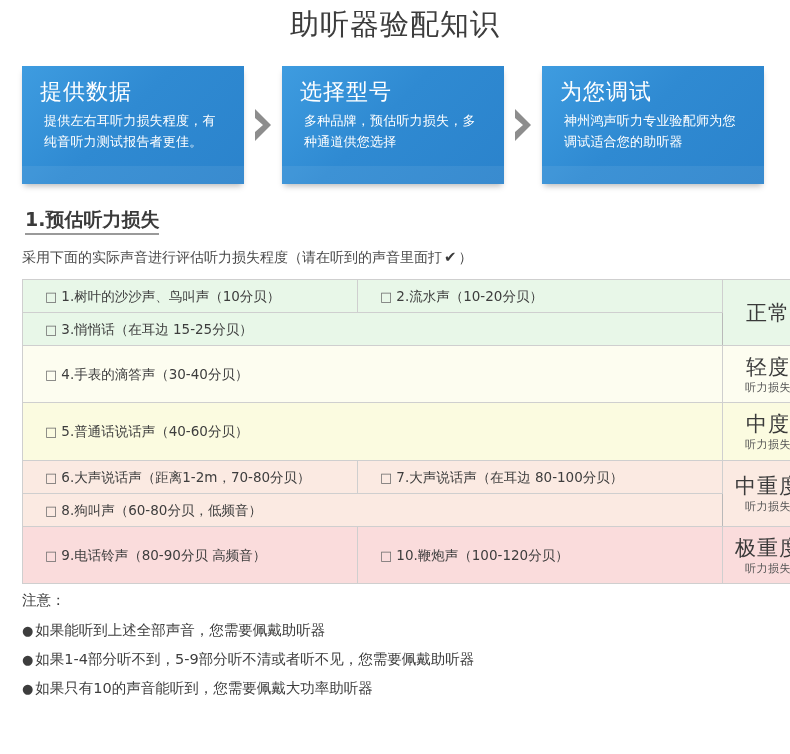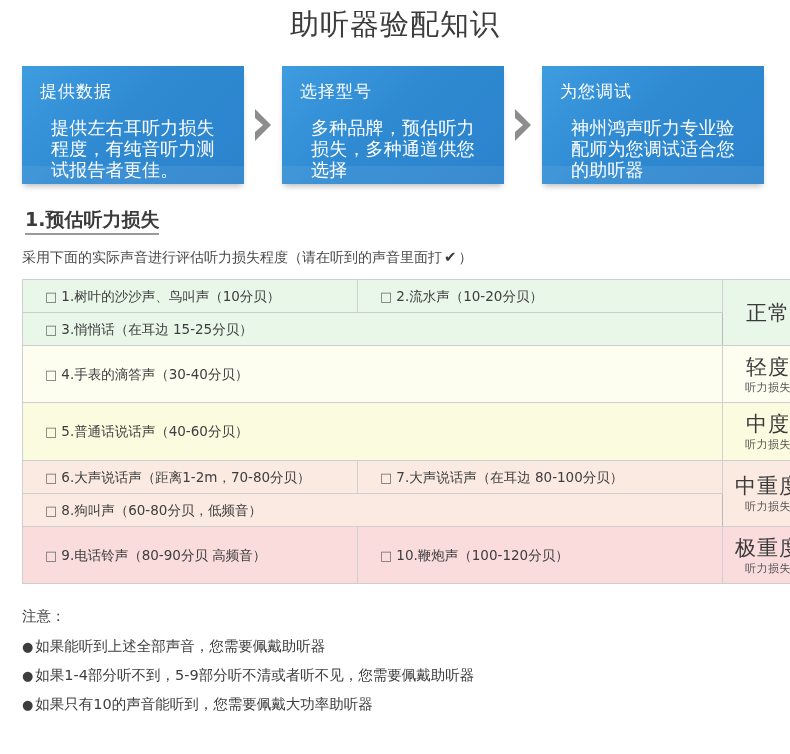--- a/index.html
+++ b/index.html
@@ -47,32 +47,33 @@
   }
   .step-box::after {
     content: "";
     position: absolute;
     left: 0; right: 0; bottom: 0;
     height: 18px;
     background: rgba(255,255,255,0.07);
   }
   .step-title {
     color: #ffffff;
-    font-size: 17px;
+    font-size: 22px;
     line-height: 29px;
     font-weight: 400;
     letter-spacing: 1px;
     margin: 0 0 3px 0;
   }
   .step-desc {
     color: #ffffff;
-    font-size: 18px;
+    font-size: 13px;
     line-height: 21px;
     letter-spacing: 0.2px;
-    margin: 11px;
+    margin: 4px;
+    font-family: Liberation Serif, serif;
   }
   .arrow {
     width: 38px;
     height: 118px;
     display: flex;
     align-items: center;
     justify-content: center;
     flex: 0 0 38px;
   }
   .arrow svg { display: block; }
@@ -149,21 +150,21 @@
   }
   .sev-sub {
     font-size: 11px;
     color: #555555;
     line-height: 15px;
     letter-spacing: 0.5px;
   }
 
   
   .notes {
-    padding: 20px 22px 0 22px;
+    padding: 4px 22px 0 22px;
   }
   .notes-title {
     font-size: 14.5px;
     color: #3d3d3d;
     margin: 0 0 4px 0;
     line-height: 24px;
   }
   .note-item {
     font-size: 14.5px;
     color: #3d3d3d;

